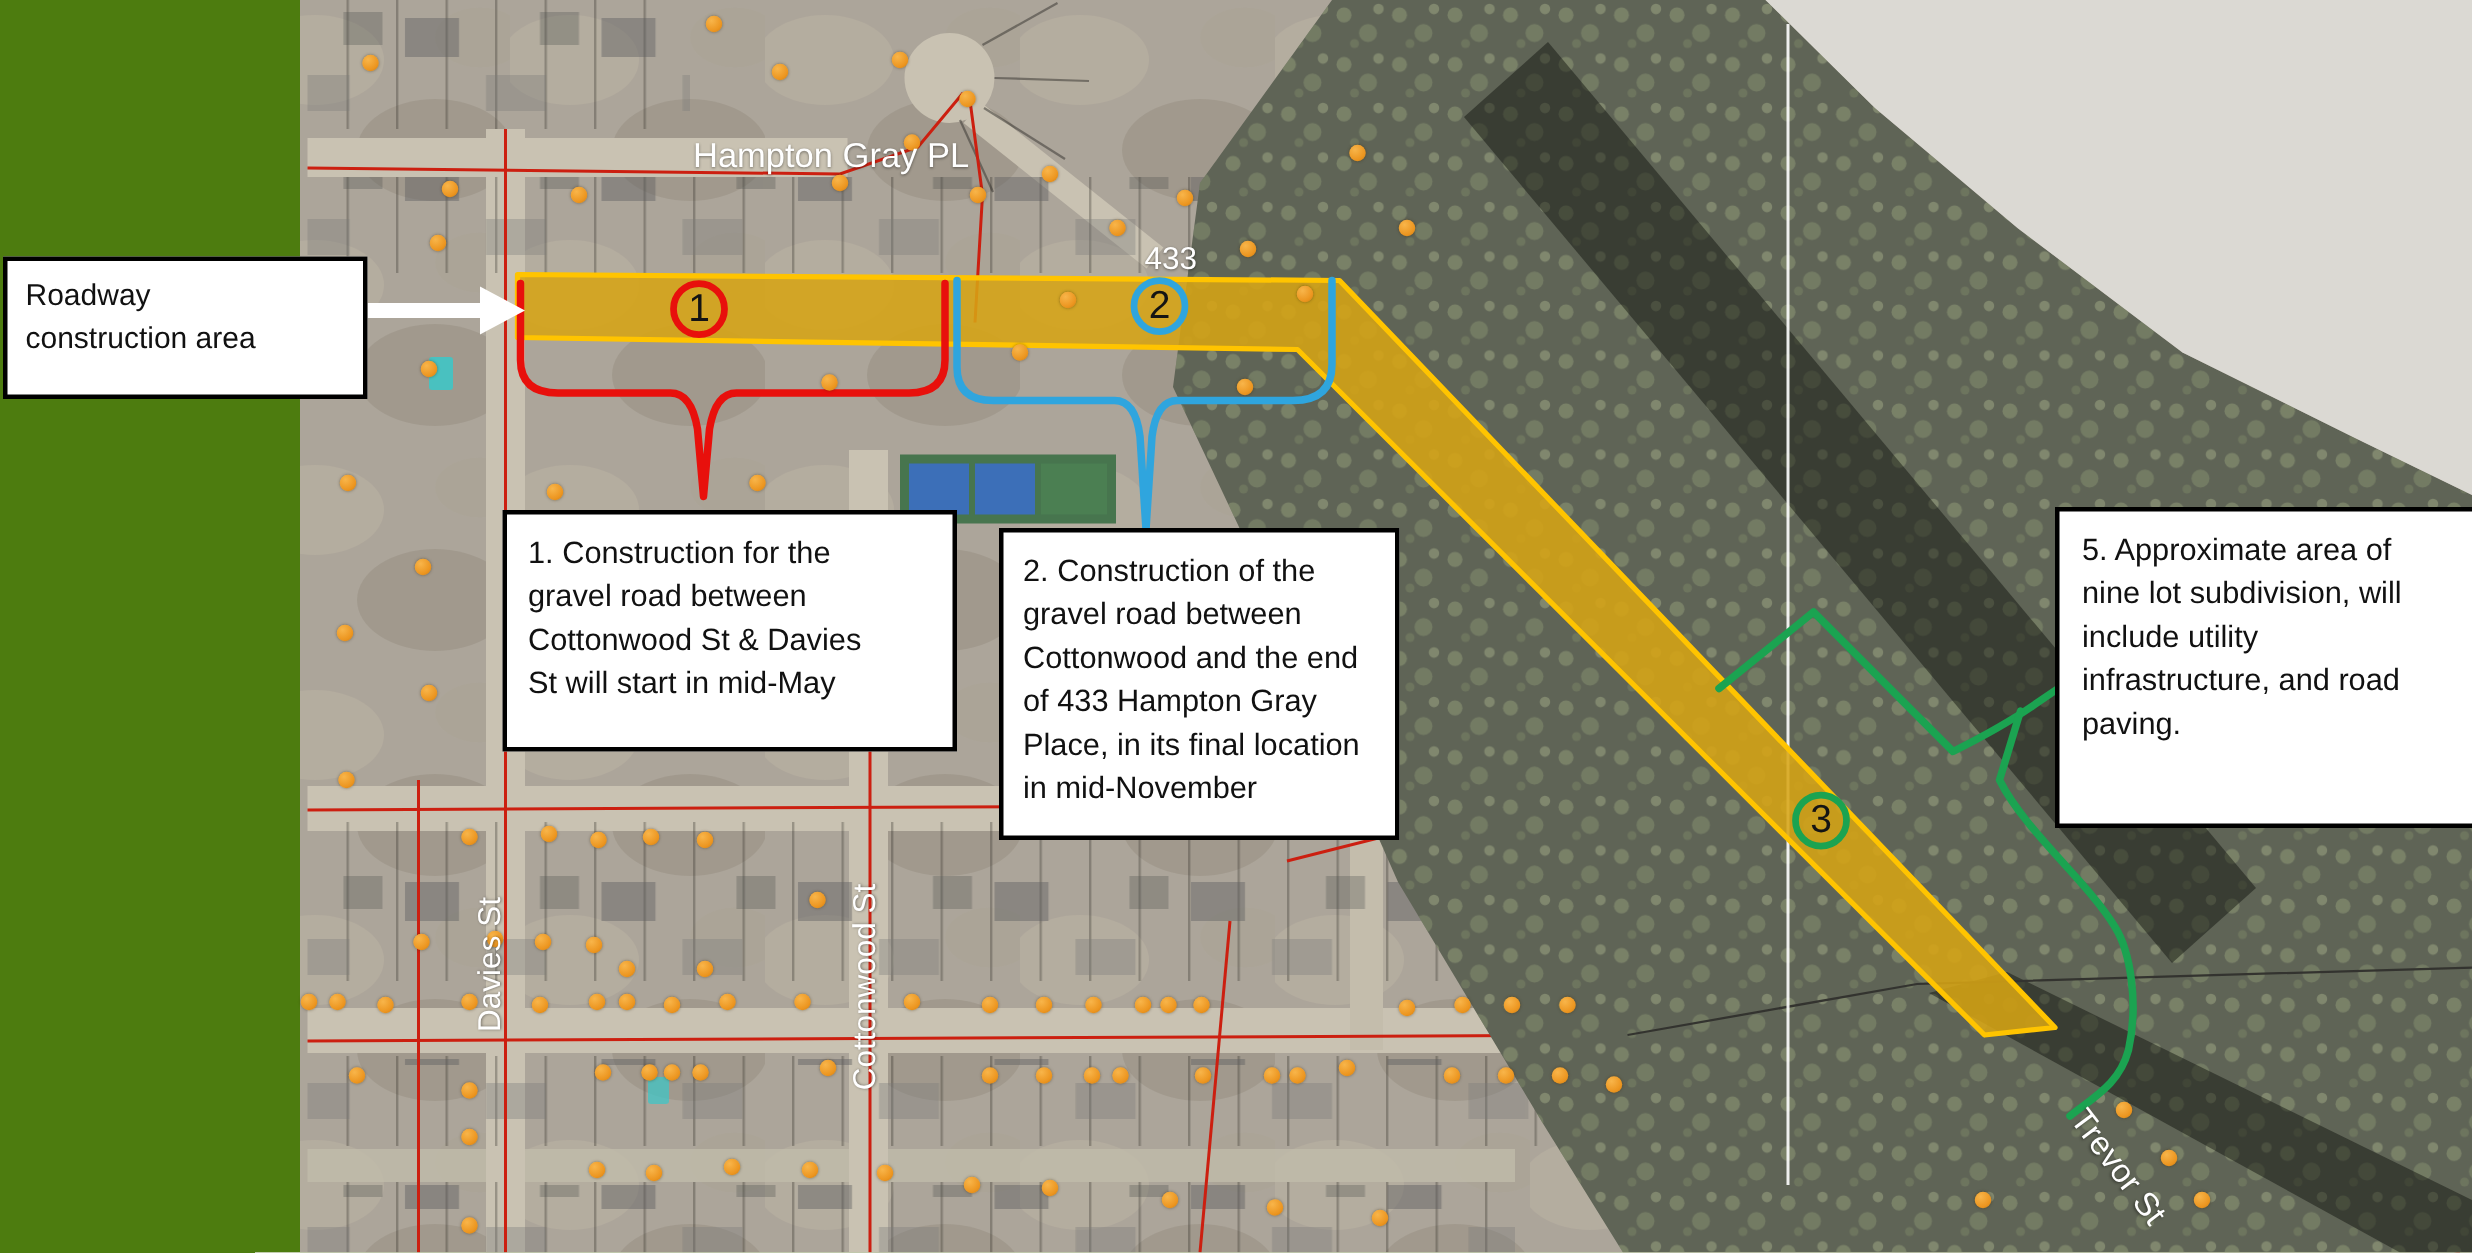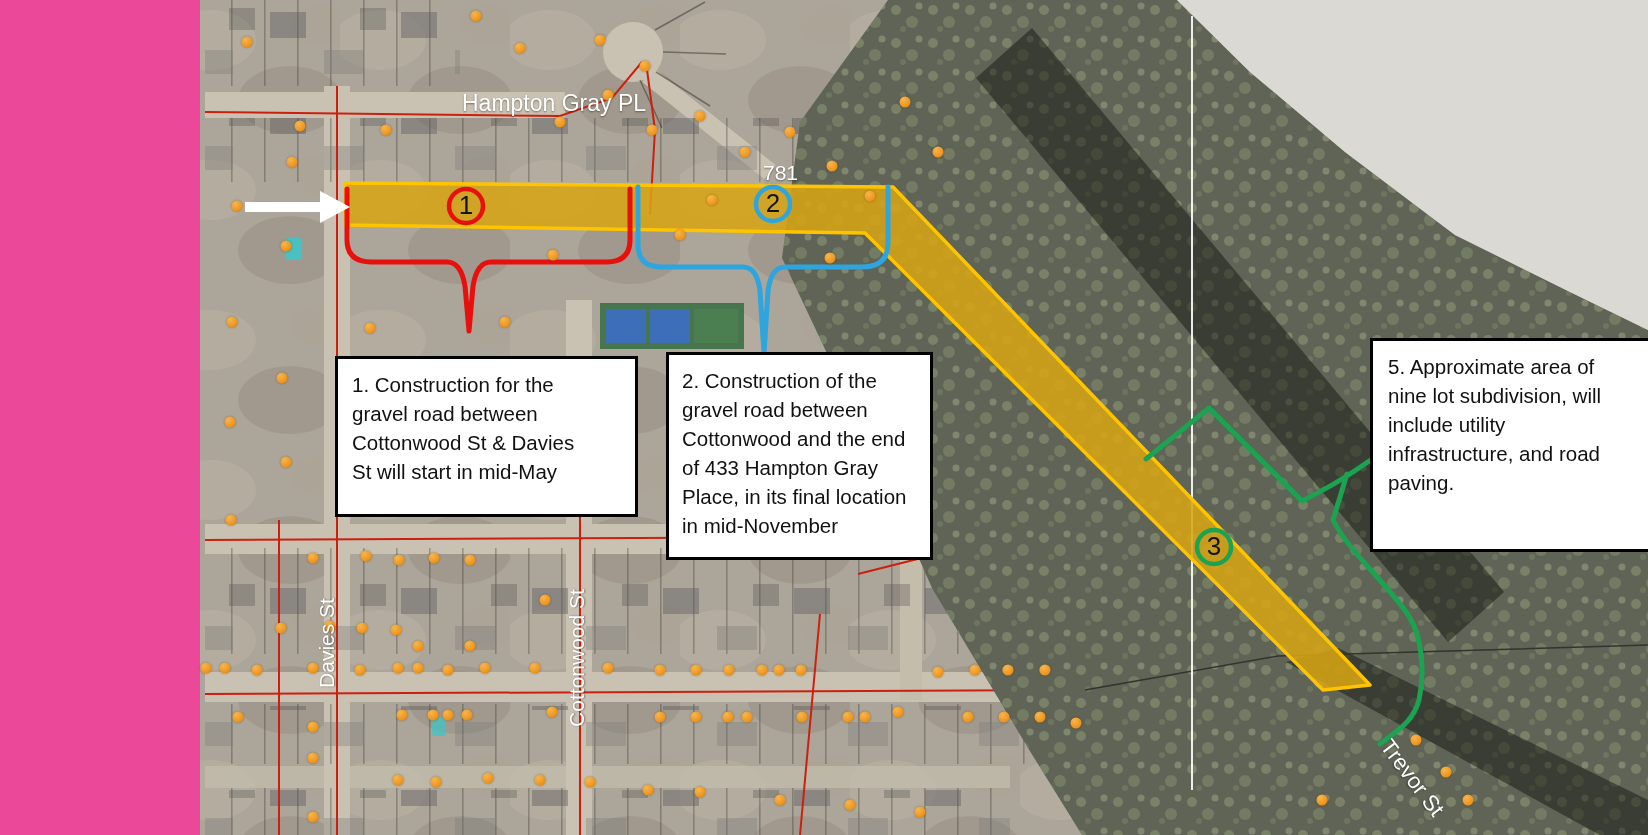--- a/index.html
+++ b/index.html
@@ -1,16 +1,16 @@
 <!DOCTYPE html>
 <html><head>
 <meta charset="utf-8">
 <style>
   html,body{margin:0;padding:0;background:#ffffff;}
-  .stage{position:relative;width:1648px;height:835px;overflow:hidden;background:#ec4899;
+  .stage{position:relative;width:1648px;height:835px;overflow:hidden;background:#4d7c0f;
          font-family:"Liberation Sans", sans-serif;}
   .stage svg.mapbg{position:absolute;left:0;top:0;z-index:1;}
   #dots{position:absolute;left:0;top:0;width:100%;height:100%;z-index:2;pointer-events:none;}
   .dot{position:absolute;width:11px;height:11px;border-radius:50%;
        background:radial-gradient(circle at 35% 30%, #f8b54a, #ec951f 65%, #c77a12);
        transform:translate(-50%,-50%);box-shadow:0 0 2px rgba(60,40,0,.5);}
   .maplabel{position:absolute;color:#ffffff;z-index:3;white-space:nowrap;
             text-shadow:0 1px 2px rgba(0,0,0,.45);}
   .lbl-hampton{left:462px;top:90px;font-size:23px;}
   .lbl-433{left:763px;top:161px;font-size:21px;}
@@ -20,21 +20,21 @@
   .marker-num{position:absolute;z-index:3;color:#141414;font-size:26px;line-height:1;
               transform:translate(-50%,-54%);}
   .m1{left:466px;top:206px;}
   .m2{left:773px;top:204px;}
   .m3{left:1214px;top:547px;}
   .callout{position:absolute;z-index:4;background:#ffffff;border:3px solid #000000;
            color:#111111;box-sizing:border-box;}
   .callout .txt{white-space:pre-line;font-size:20.5px;line-height:29px;}
   .box-roadway{left:2px;top:171px;width:243px;height:95px;padding:9px 12px;}
   .box-roadway .txt{font-size:20px;line-height:29px;}
-  .box-note1{left:335px;top:356px;width:303px;height:161px;padding:11px 14px;}
+  .box-note1{left:335px;top:340px;width:303px;height:161px;padding:11px 14px;}
   .box-note2{left:666px;top:352px;width:267px;height:208px;padding:11px 13px;}
   .box-note3{left:1370px;top:338px;width:292px;height:214px;padding:11px 15px;}
 </style>
 </head>
 <body>
 
 <div class="stage">
 
   <svg class="mapbg" width="1648" height="835" viewBox="0 0 1648 835">
     <defs>
@@ -244,29 +244,33 @@
       <div class="dot" style="left: 780px; top: 800px;"></div>
       <div class="dot" style="left: 850px; top: 805px;"></div>
       <div class="dot" style="left: 920px; top: 812px;"></div>
       <div class="dot" style="left: 1322px; top: 800px;"></div>
       <div class="dot" style="left: 1416px; top: 740px;"></div>
       <div class="dot" style="left: 1446px; top: 772px;"></div>
       <div class="dot" style="left: 1468px; top: 800px;"></div>
     </div>
 
   <div class="maplabel lbl-hampton">Hampton Gray PL</div>
-  <div class="maplabel lbl-433">781</div>
+  <div class="maplabel lbl-433">433</div>
   <div class="maplabel lbl-davies">Davies St</div>
   <div class="maplabel lbl-cottonwood">Cottonwood St</div>
   <div class="maplabel lbl-trevor">Trevor St</div>
 
   <span class="marker-num m1">1</span>
   <span class="marker-num m2">2</span>
   <span class="marker-num m3">3</span>
 
+  <div class="callout box-roadway">
+    <div class="txt">Roadway
+construction area</div>
+  </div>
   <div class="callout box-note1">
     <div class="txt">1. Construction for the
 gravel road between
 Cottonwood St &amp; Davies
 St will start in mid-May</div>
   </div>
   <div class="callout box-note2">
     <div class="txt">2. Construction of the
 gravel road between
 Cottonwood and the end

